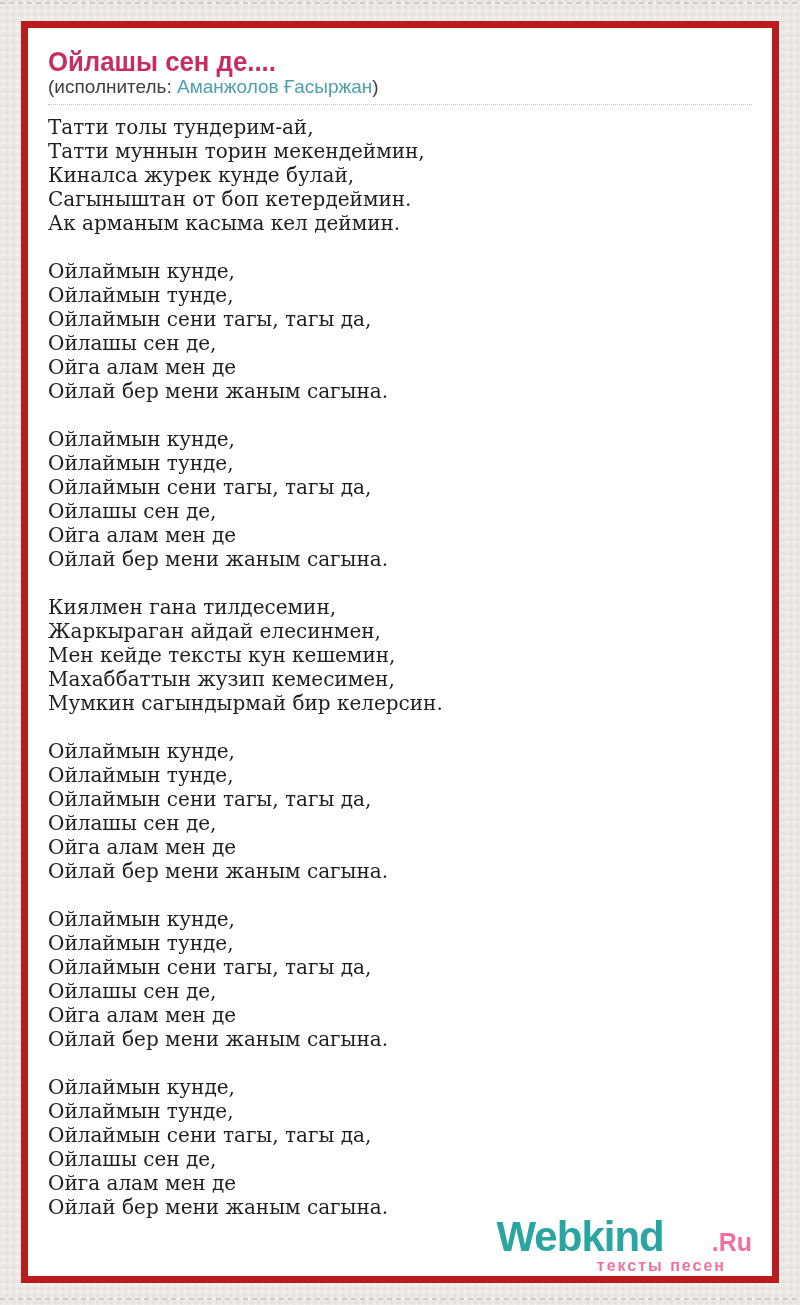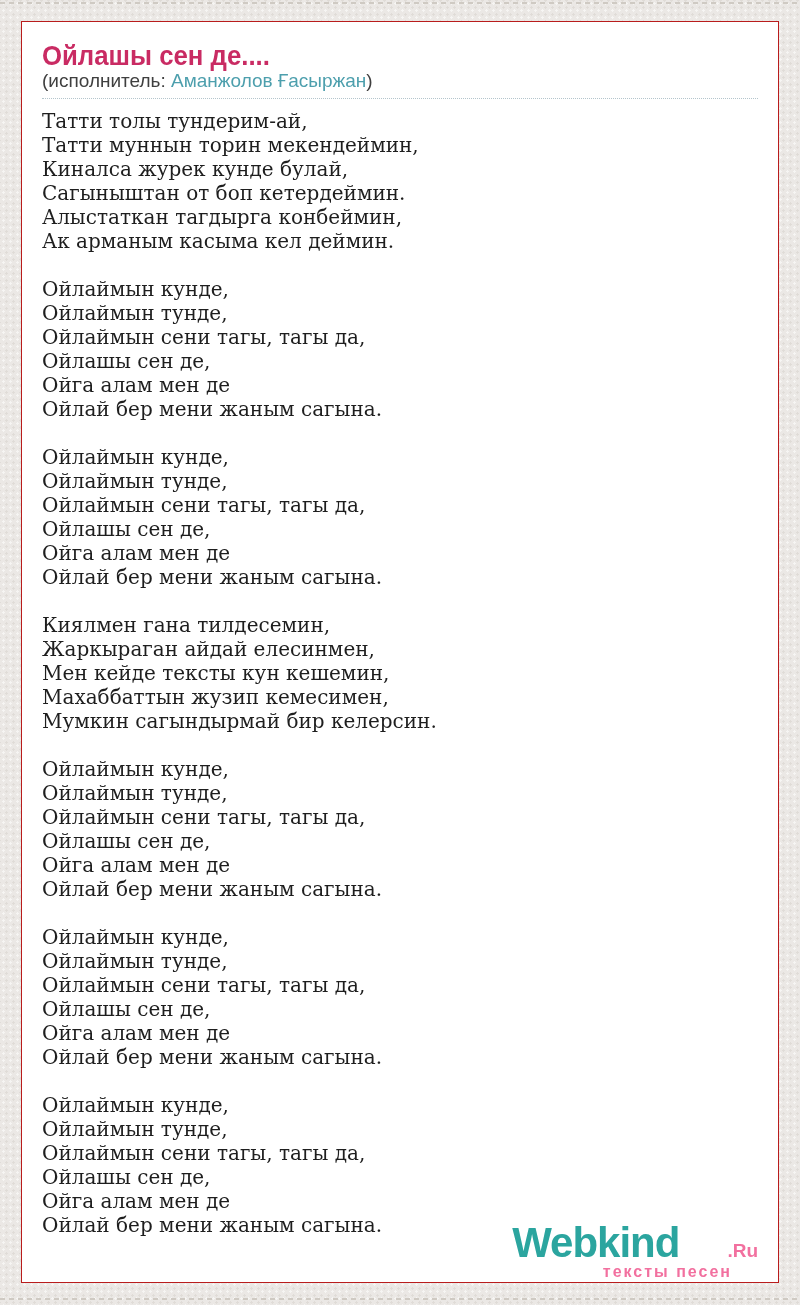--- a/index.html
+++ b/index.html
@@ -27,21 +27,21 @@
     background: repeating-linear-gradient(90deg, #cfcac3 0 5px, rgba(0,0,0,0) 5px 9px);
   }
   .stitch-top { top: 2px; }
   .stitch-bottom { top: 1298px; }
 
   .content {
     position: absolute;
     left: 21px; top: 21px;
     width: 758px; height: 1262px;
     background: #ffffff;
-    border: 1px solid #b91c1c;
+    border: 7px solid #b91c1c;
     padding: 16px 20px 0 20px;
     overflow: hidden;
   }
 
   h1.song-title {
     margin: 3px 0 0 0;
     font-size: 28px;
     line-height: 30px;
     height: 30px;
     font-weight: 700;
@@ -82,21 +82,21 @@
     line-height: 1;
   }
   .logo-line { white-space: nowrap; }
   .logo-main {
     font-size: 42px;
     font-weight: 700;
     color: var(--logo-teal);
     letter-spacing: -1px;
   }
   .logo-tld {
-    font-size: 19px;
+    font-size: 25px;
     font-weight: 700;
     color: var(--logo-pink);
     padding-left: 48px;
   }
   .logo-tagline {
     font-size: 16px;
     font-weight: 700;
     color: var(--logo-pink);
     letter-spacing: 2px;
     margin-top: 0px;
@@ -114,21 +114,20 @@
   <h1 class="song-title">Ойлашы сен де....</h1>
 
   <div class="artist-line"><span>(исполнитель: </span><a class="artist-link">Аманжолов Ғасыржан</a><span>)</span></div>
 
   <div class="lyrics">
       <div class="stanza">
         <div>Татти толы тундерим-ай,</div>
         <div>Татти муннын торин мекендеймин,</div>
         <div>Киналса журек кунде булай,</div>
         <div>Сагыныштан от боп кетердеймин.</div>
-        <div>Алыстаткан тагдырга конбеймин,</div>
         <div>Ак арманым касыма кел деймин.</div>
       </div>
       <div class="stanza">
         <div>Ойлаймын кунде,</div>
         <div>Ойлаймын тунде,</div>
         <div>Ойлаймын сени тагы, тагы да,</div>
         <div>Ойлашы сен де,</div>
         <div>Ойга алам мен де</div>
         <div>Ойлай бер мени жаным сагына.</div>
       </div>

